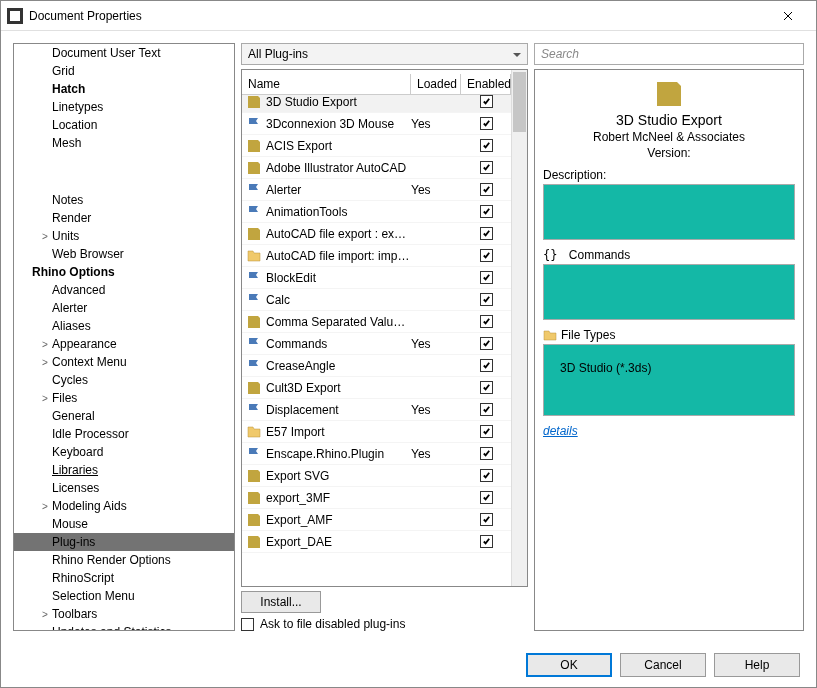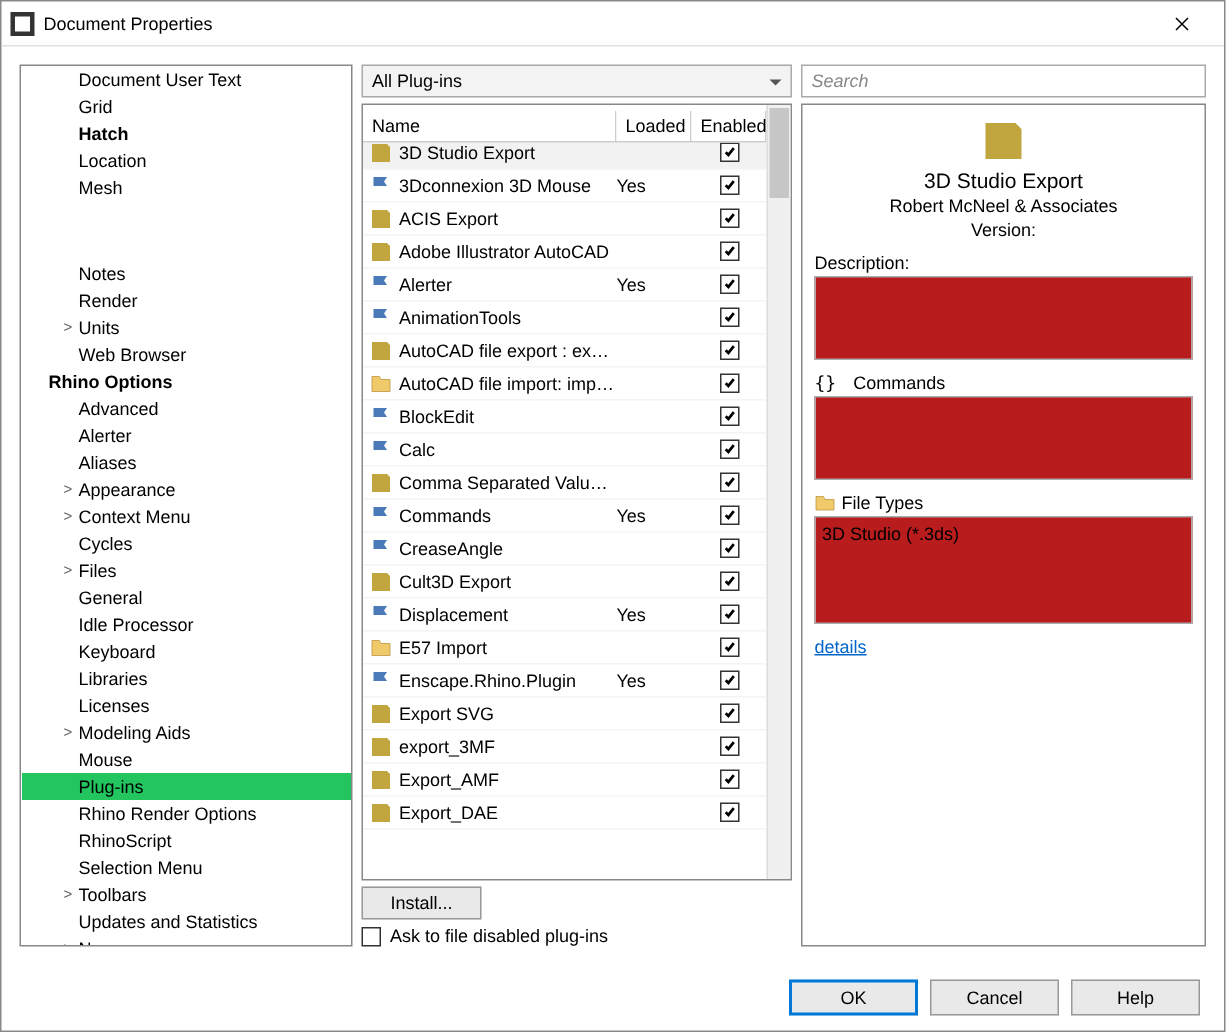--- a/index.html
+++ b/index.html
@@ -7,21 +7,21 @@
   .window { width: 817px; height: 688px; background: #fff; border: 1px solid #888; position: relative; display: flex; flex-direction: column; }
   .titlebar { height: 30px; display: flex; align-items: center; padding: 0 6px; border-bottom: 1px solid #e0e0e0; }
   .titlebar-icon { width: 16px; height: 16px; background: #333; margin-right: 6px; display:flex;align-items:center;justify-content:center;}
   .titlebar-icon svg{width:12px;height:12px;fill:#fff;}
   .titlebar-title { flex:1; }
   .close-btn { width:45px; height:28px; display:flex; align-items:center; justify-content:center; cursor:pointer;}
   .close-btn svg{width:10px;height:10px;stroke:#000;stroke-width:1;}
   .content { flex:1; display:flex; padding:12px; gap:6px; overflow:hidden;}
   .tree { width:222px; border:1px solid #888; overflow-y:auto; background:#fff;}
   .tree-item { display:flex; align-items:center; height:18px; padding-right:4px; cursor:default; white-space:nowrap;}
-  .tree-item.selected { background:#22c55e; }
+  .tree-item.selected { background:#737373; }
   .tree-chevron { width:14px; display:inline-flex; justify-content:center; color:#666; font-size:10px;}
   .tree-label { }
   .tree-bold .tree-label{ font-weight:bold; }
   .mid { flex:1; display:flex; flex-direction:column; gap:4px; min-width:0;}
   .filter-row { display:flex; gap:6px; }
   .dropdown { flex:1; height:22px; border:1px solid #aaa; background:#f3f3f3; display:flex; align-items:center; padding:0 6px; position:relative;}
   .dropdown::after{content:"";position:absolute;right:6px;top:9px;border:4px solid transparent;border-top-color:#555;}
   .grid-wrap { flex:1; border:1px solid #888; display:flex; overflow:hidden;}
   .grid { flex:1; overflow-y:auto; }
   .grid-header { display:flex; background:#fff; border-bottom:1px solid #ccc; position:sticky; top:4px;}
@@ -42,24 +42,24 @@
   .install-btn { width:80px; height:22px; border:1px solid #999; background:#e9e9e9; text-align:center; line-height:20px; cursor:pointer;}
   .askrow{display:flex;align-items:center;gap:6px;}
   .right { width:270px; display:flex; flex-direction:column; gap:4px;}
   .search { height:22px; border:1px solid #aaa; padding:0 6px; color:#888; display:flex;align-items:center;font-style:italic;}
   .infobox{flex:1;border:1px solid #888;padding:8px;display:flex;flex-direction:column;gap:8px;overflow:hidden;}
   .info-header{display:flex;flex-direction:column;align-items:center;gap:2px;}
   .save-icon{width:32px;height:32px;}
   .plugin-title{font-size:14px;}
   .plugin-vendor{font-size:12px;}
   .section{display:flex;flex-direction:column;gap:2px;}
-  .section-box{border:1px solid #aaa;min-height:56px;padding:4px;background:#b91c1c;}
+  .section-box{border:1px solid #aaa;min-height:56px;padding:16px;background:#14b8a6;}
   .section-label{display:flex;align-items:center;gap:4px;}
   .folder-icon{width:14px;height:12px;}
-  .details-link{color:#0066cc;text-decoration:underline;cursor:pointer;}
+  .details-link{color:#0066cc;text-decoration:underline;cursor:pointer;font-style:italic;}
   .footer{height:44px;border-top:0;display:flex;justify-content:flex-end;align-items:center;gap:8px;padding:0 16px;}
   .btn{width:86px;height:24px;border:1px solid #999;background:#e9e9e9;text-align:center;line-height:22px;cursor:pointer;}
   .btn.primary{border:2px solid #0078d7;line-height:20px;}
   svg.save path{fill:#c1a53f;}
   svg.flag path{fill:#4a7ab8;}
   svg.folder path{fill:#f0c96b;stroke:#b8933a;stroke-width:0.5;}
 </style>
 </head>
 <body>
 
@@ -88,20 +88,24 @@
         <div class="tree-item" style="padding-left: 24px;">
           <span class="tree-chevron"></span>
           <span class="tree-label">Grid</span>
         </div>
         <div class="tree-item" style="padding-left: 24px; font-weight: bold;">
           <span class="tree-chevron"></span>
           <span class="tree-label">Hatch</span>
         </div>
         <div class="tree-item" style="padding-left: 24px;">
           <span class="tree-chevron"></span>
+          <span class="tree-label">Linetypes</span>
+        </div>
+        <div class="tree-item" style="padding-left: 24px;">
+          <span class="tree-chevron"></span>
           <span class="tree-label">Location</span>
         </div>
         <div class="tree-item" style="padding-left: 24px;">
           <span class="tree-chevron"></span>
           <span class="tree-label">Mesh</span>
         </div>
         <div class="tree-item" style="padding-left: 24px; margin-top: 39px;">
           <span class="tree-chevron"></span>
           <span class="tree-label">Notes</span>
         </div>
@@ -154,21 +158,21 @@
           <span class="tree-label">General</span>
         </div>
         <div class="tree-item" style="padding-left: 24px;">
           <span class="tree-chevron"></span>
           <span class="tree-label">Idle Processor</span>
         </div>
         <div class="tree-item" style="padding-left: 24px;">
           <span class="tree-chevron"></span>
           <span class="tree-label">Keyboard</span>
         </div>
-        <div class="tree-item" style="padding-left: 24px;">
+        <div class="tree-item" style="padding-left: 24px; text-decoration: underline;">
           <span class="tree-chevron"></span>
           <span class="tree-label">Libraries</span>
         </div>
         <div class="tree-item" style="padding-left: 24px;">
           <span class="tree-chevron"></span>
           <span class="tree-label">Licenses</span>
         </div>
         <div class="tree-item" style="padding-left: 24px;">
           <span class="tree-chevron">&gt;</span>
           <span class="tree-label">Modeling Aids</span>

